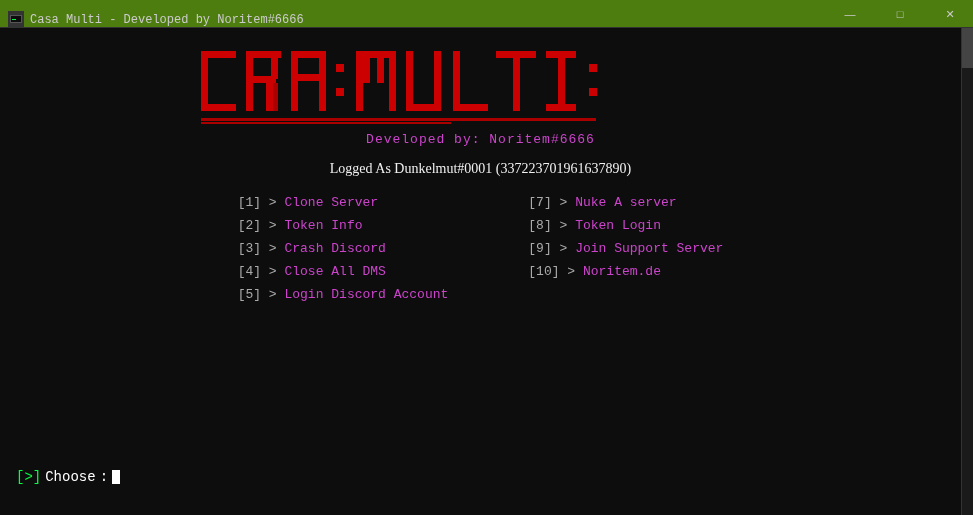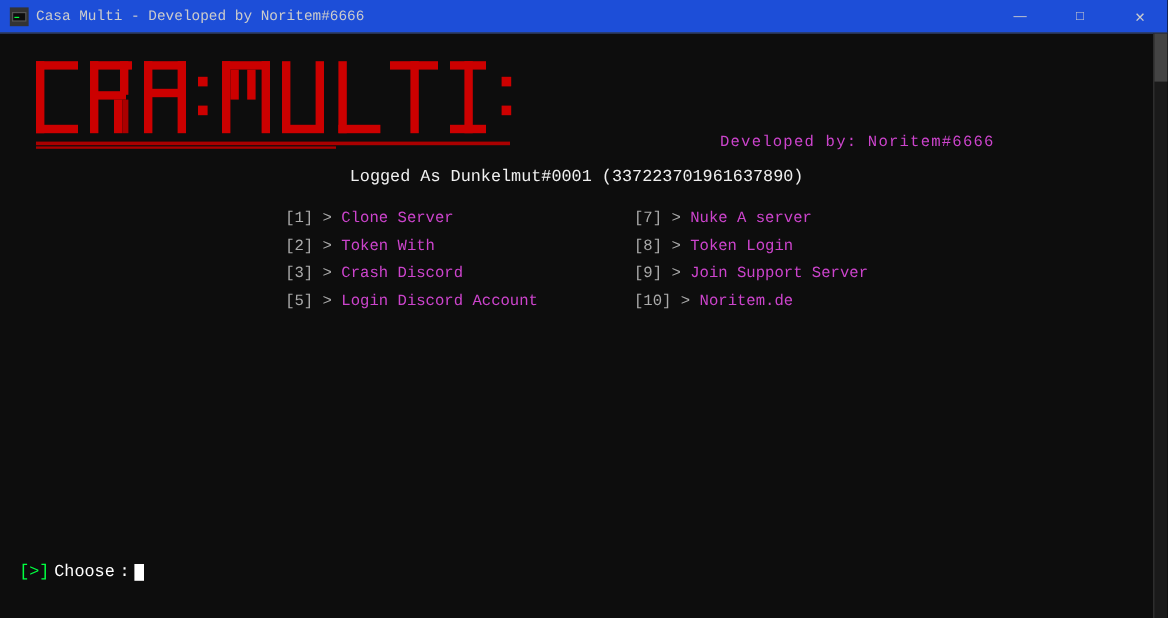--- a/index.html
+++ b/index.html
@@ -8,24 +8,24 @@
       color: #fff;
       font-family: 'Courier New', Courier, monospace;
       width: 973px;
       height: 515px;
       overflow: hidden;
       position: relative;
     }
 
     
     .titlebar {
-      background: #1d4ed8;
+      background: #4d7c0f;
       height: 28px;
       display: flex;
-      align-items: center;
+      align-items: flex-end;
       padding: 0 8px;
       border-bottom: 1px solid #333;
       position: relative;
     }
     .titlebar-icon {
       width: 16px;
       height: 16px;
       margin-right: 6px;
       display: inline-block;
     }
@@ -78,22 +78,22 @@
       background: #0d0d0d;
       padding: 0 20px;
       height: calc(100% - 28px);
       overflow: hidden;
       margin-right: 12px;
     }
 
     
     .logo-container {
       display: flex;
-      flex-direction: row;
-      align-items: flex-end;
+      flex-direction: column;
+      align-items: center;
       padding-top: 18px;
       margin-bottom: 6px;
     }
 
     
     .logo-svg {
       width: 580px;
       height: 80px;
     }
 
@@ -103,21 +103,21 @@
       letter-spacing: 1px;
       margin-top: 6px;
       font-family: 'Courier New', Courier, monospace;
     }
 
     .logged-as {
       text-align: center;
       font-size: 14px;
       color: #f0f0f0;
       margin: 14px 0 18px 0;
-      font-family: Liberation Mono, monospace;
+      font-family: Liberation Serif, serif;
     }
 
     
     .menu-container {
       display: flex;
       justify-content: center;
       gap: 80px;
       margin-bottom: 30px;
     }
 
@@ -260,22 +260,23 @@
     </svg>
 
     <div class="developed-by">Developed by: Noritem#6666</div>
   </div>
 
   <div class="logged-as">Logged As Dunkelmut#0001 (337223701961637890)</div>
 
   <div class="menu-container">
     <div class="menu-column" id="menu-left">
         <div class="menu-item"><span class="bracket">[1]</span> <span class="arrow">&gt;</span> <span class="label">Clone Server</span></div>
-        <div class="menu-item"><span class="bracket">[2]</span> <span class="arrow">&gt;</span> <span class="label">Token With</span></div>
+        <div class="menu-item"><span class="bracket">[2]</span> <span class="arrow">&gt;</span> <span class="label">Token Info</span></div>
         <div class="menu-item"><span class="bracket">[3]</span> <span class="arrow">&gt;</span> <span class="label">Crash Discord</span></div>
+        <div class="menu-item"><span class="bracket">[4]</span> <span class="arrow">&gt;</span> <span class="label">Close All DMS</span></div>
         <div class="menu-item"><span class="bracket">[5]</span> <span class="arrow">&gt;</span> <span class="label">Login Discord Account</span></div>
       </div>
     <div class="menu-column" id="menu-right">
         <div class="menu-item"><span class="bracket">[7]</span> <span class="arrow">&gt;</span> <span class="label">Nuke A server</span></div>
         <div class="menu-item"><span class="bracket">[8]</span> <span class="arrow">&gt;</span> <span class="label">Token Login</span></div>
         <div class="menu-item"><span class="bracket">[9]</span> <span class="arrow">&gt;</span> <span class="label">Join Support Server</span></div>
         <div class="menu-item"><span class="bracket">[10]</span> <span class="arrow">&gt;</span> <span class="label">Noritem.de</span></div>
       </div>
   </div>
 

